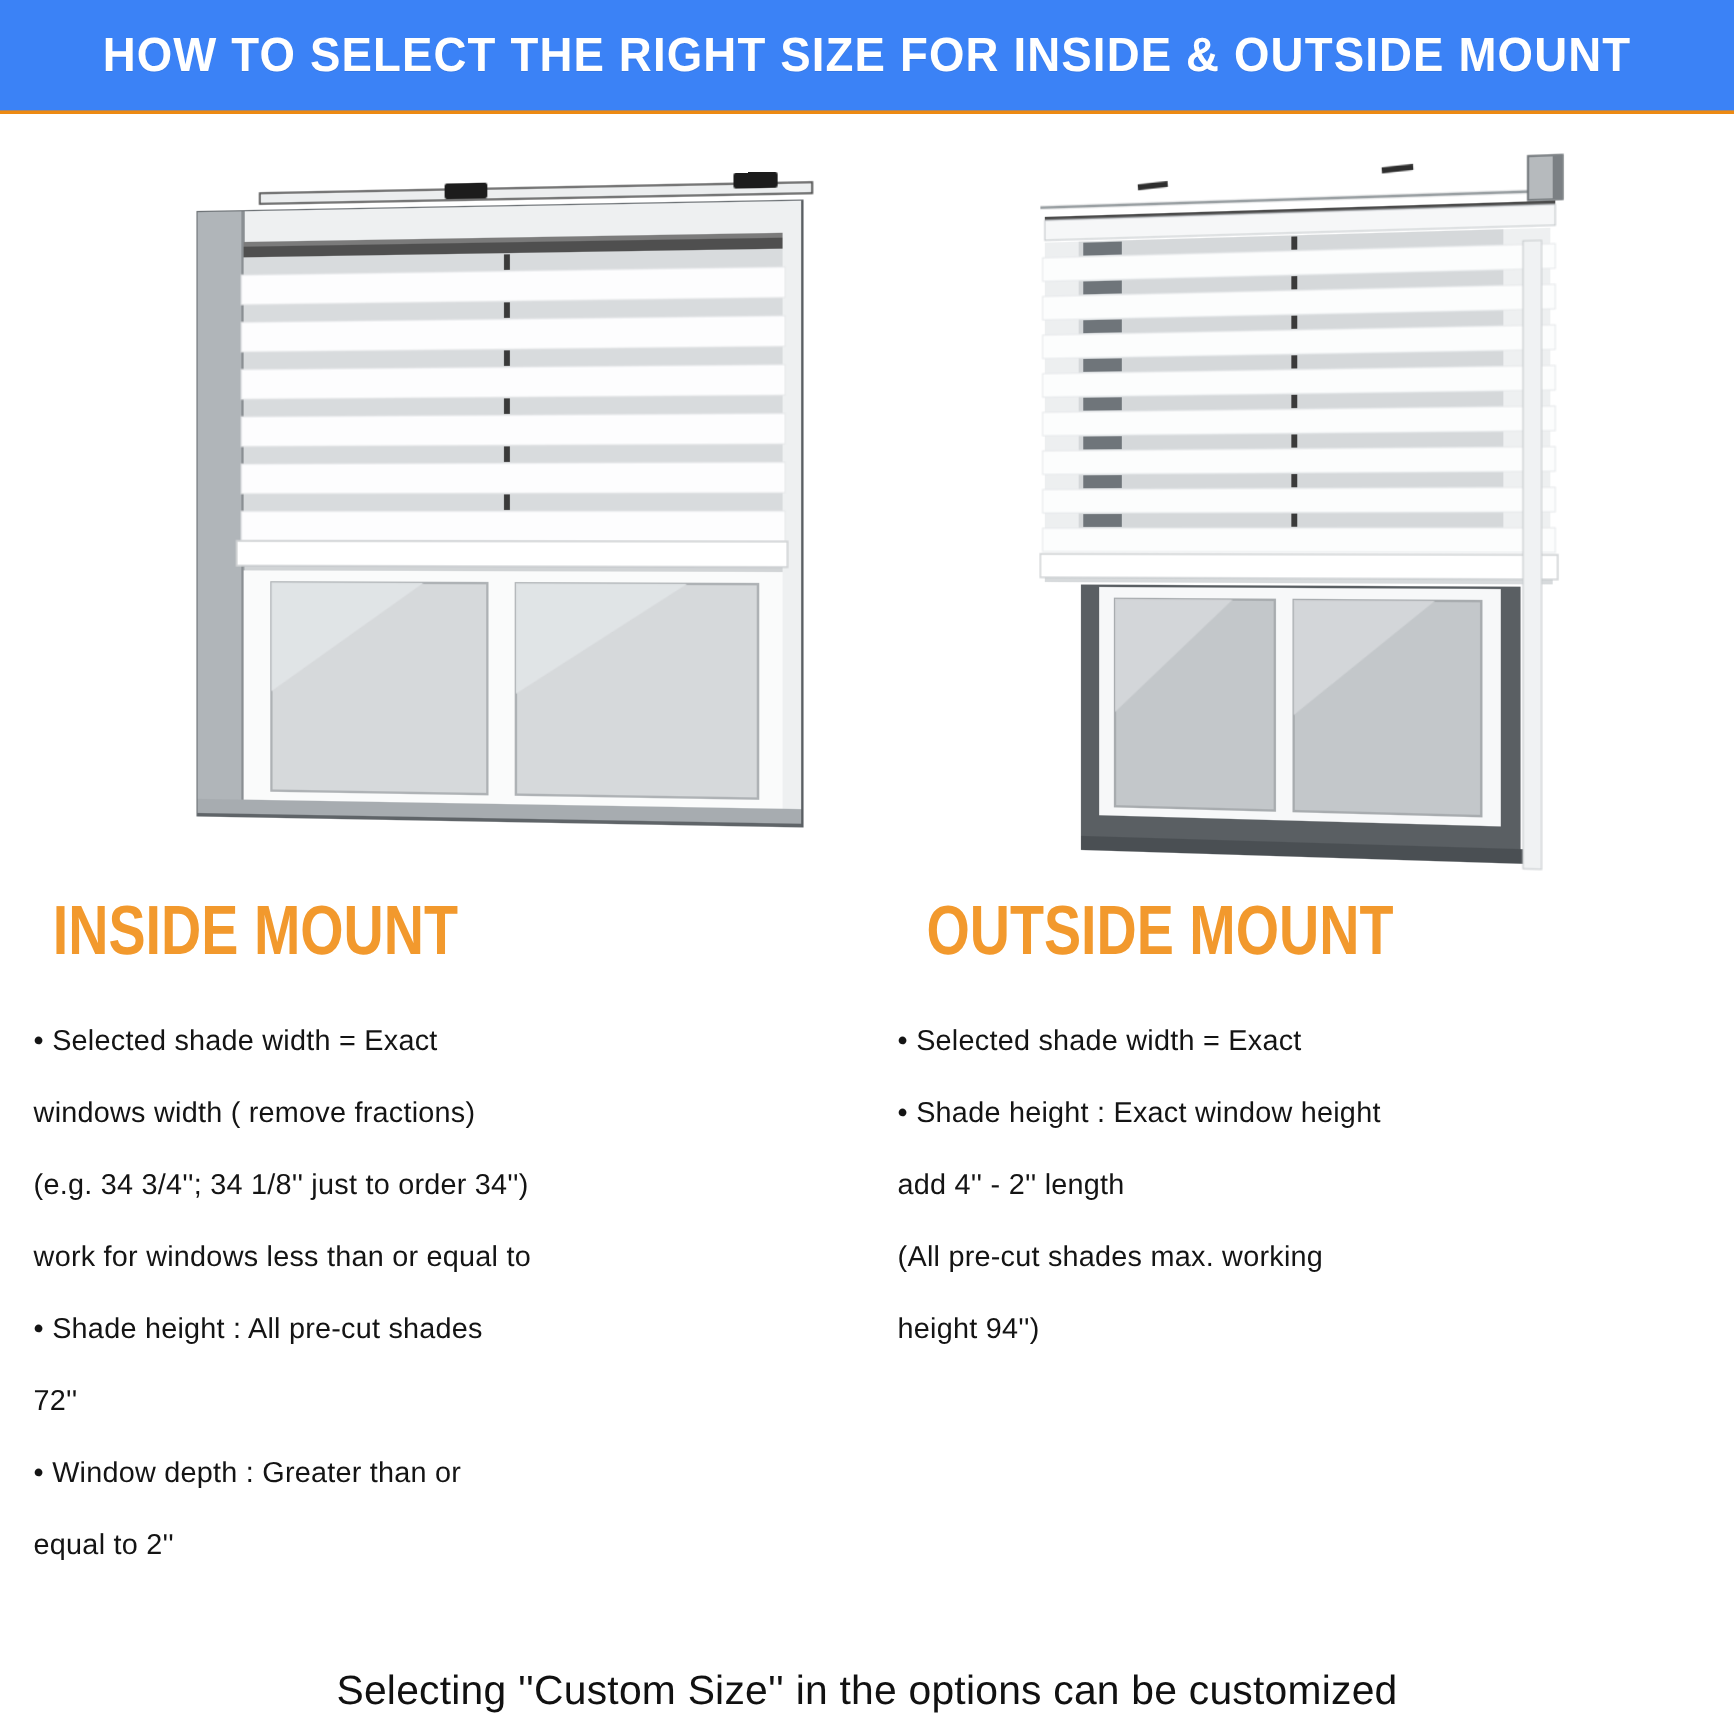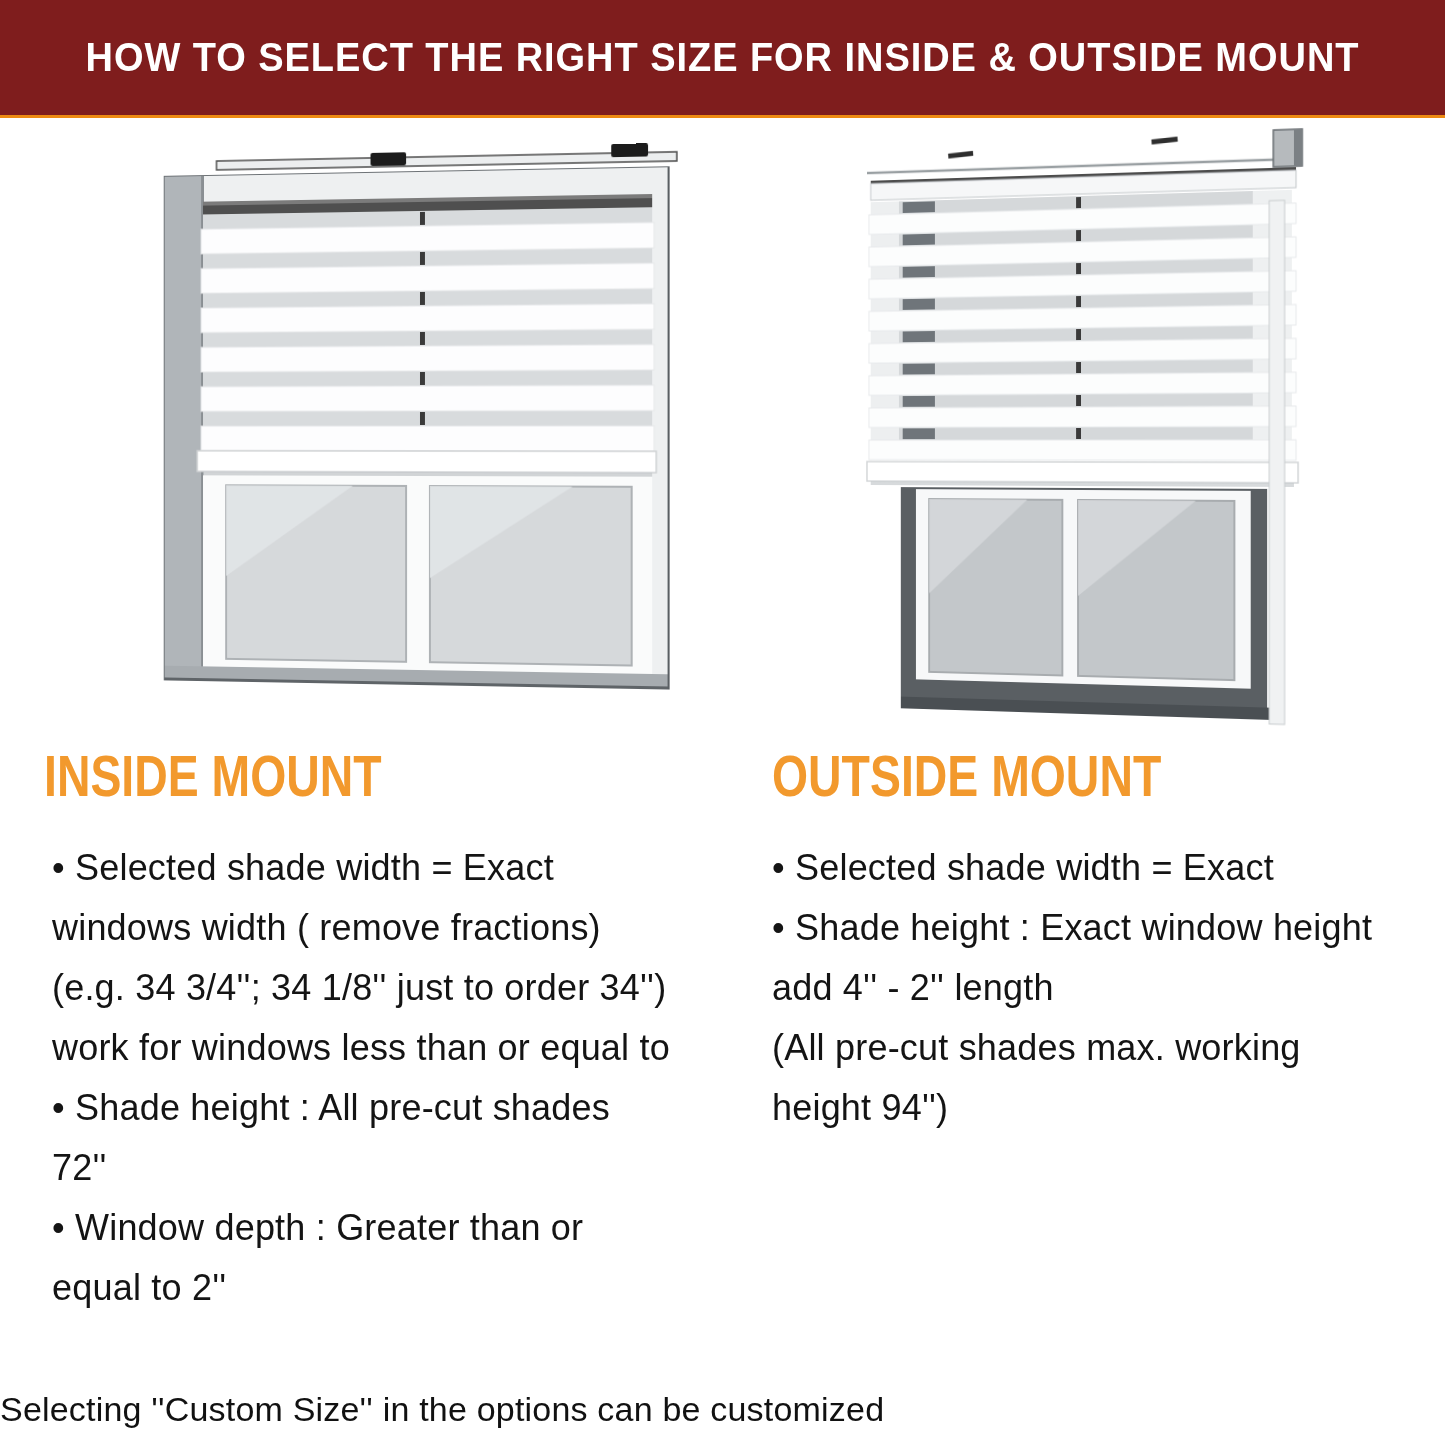--- a/index.html
+++ b/index.html
@@ -1,21 +1,21 @@
 <!DOCTYPE html>
 <html><head>
 <meta charset="utf-8">
 <style>
   * { margin:0; padding:0; box-sizing:border-box; }
   html,body { width:1445px; height:1432px; background:#ffffff; overflow:hidden;
               font-family:"Liberation Sans", sans-serif; position:relative; }
 
   
-  .banner { position:absolute; left:0; top:0; width:1445px; height:118px;
-            background:#7f1d1d; border-bottom:3px solid #ED8A12;
+  .banner { position:absolute; left:0; top:0; width:1445px; height:95px;
+            background:#3b82f6; border-bottom:3px solid #ED8A12;
             display:flex; align-items:center; justify-content:center;text-align:center; }
   .banner-title { color:#ffffff; font-weight:bold; font-size:40px; white-space:nowrap;
                   letter-spacing:1px; transform:scaleX(0.95); transform-origin:center;
                   text-shadow:0 1px 0 rgba(0,0,0,0.08); }
 
   
   .illus { position:absolute; }
   .illus svg { width:100%; height:100%; display:block; }
   .illus-left  { left:142px; top:148px; width:552px; height:572px;
                  transform:perspective(1700px) rotateY(-7deg); }
@@ -23,27 +23,27 @@
                  transform:perspective(1500px) rotateY(-10deg); }
 
   
   .mount-heading { position:absolute; color:#F2992D; font-weight:bold; font-size:58px;
                    white-space:nowrap; transform:scaleX(0.8); transform-origin:left center;
                    letter-spacing:0; }
   .heading-inside  { left:44px;  top:742px; }
   .heading-outside { left:772px; top:742px; }
 
   
-  .spec-col { position:absolute; top:838px; color:#141414; font-size:36px;margin-left:24px; }
+  .spec-col { position:absolute; top:838px; color:#141414; font-size:24px; }
   .spec-col .spec-line { height:60px; line-height:60px; white-space:nowrap; letter-spacing:0.2px; }
   .spec-inside  { left:28px;  width:690px; }
   .spec-outside { left:748px; width:690px; }
 
   
-  .footer-note { position:absolute; left:0; top:1390px; width:1445px; 
+  .footer-note { position:absolute; left:0; top:1390px; width:1445px; text-align:center;
                  color:#111111; font-size:34px; letter-spacing:0.2px; }
 </style>
 </head>
 <body>
 
 <div class="banner">
   <div class="banner-title">HOW TO SELECT THE RIGHT SIZE FOR INSIDE &amp; OUTSIDE MOUNT</div>
 </div>
 
 <div class="illus illus-left">

